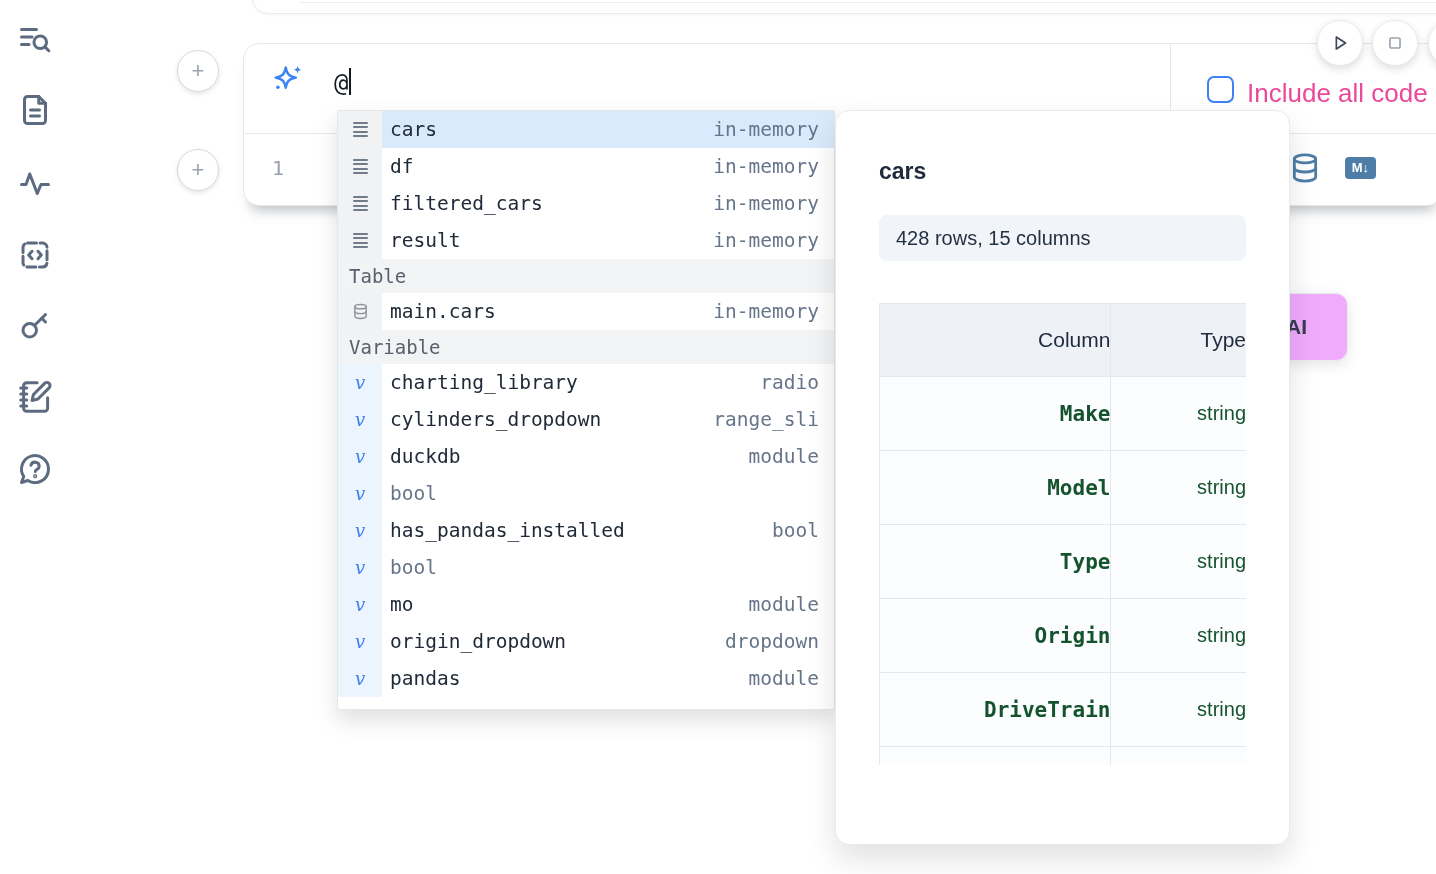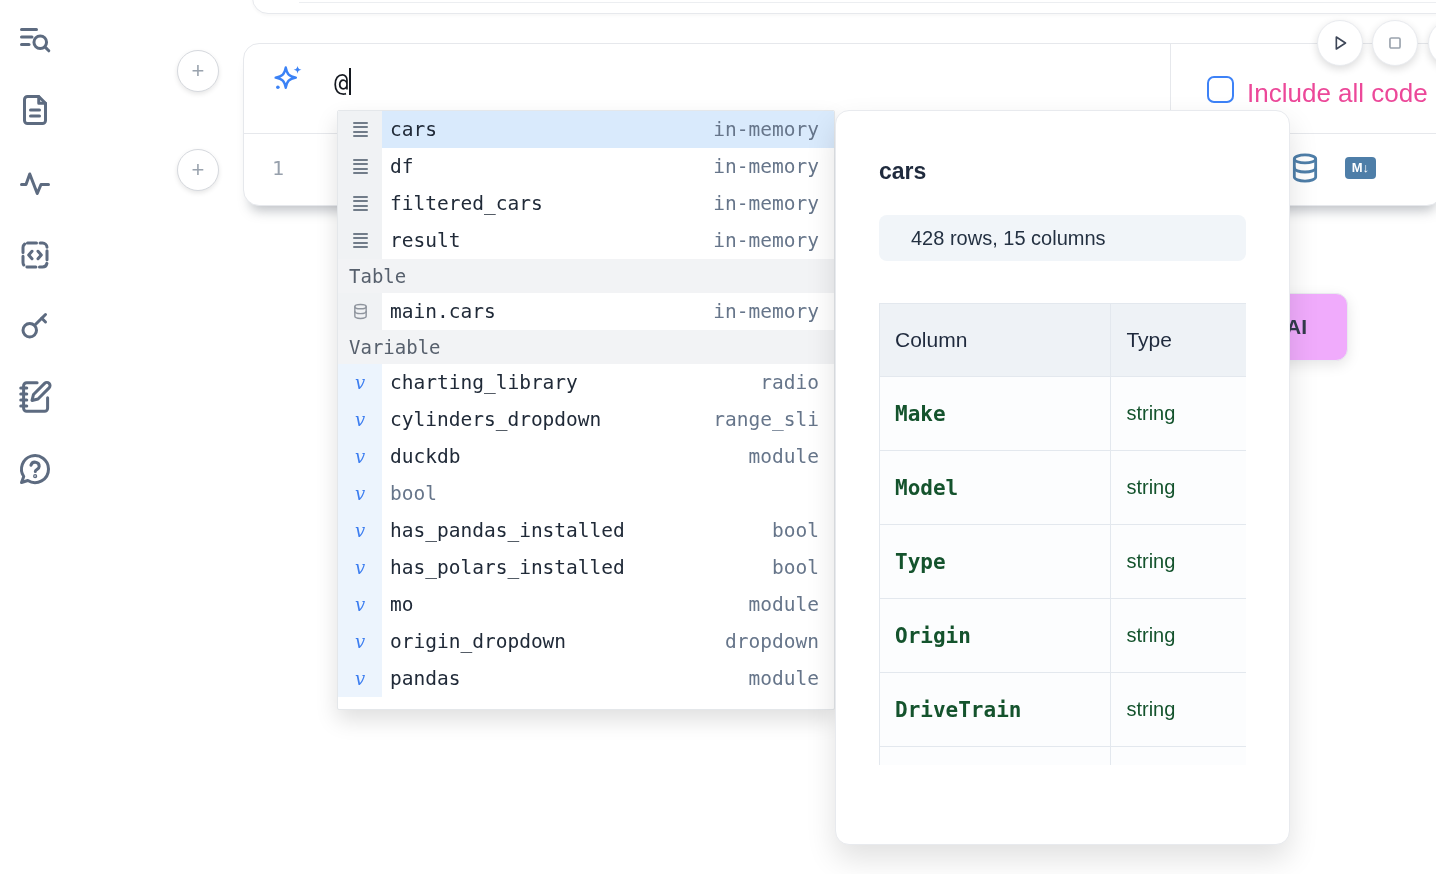--- a/index.html
+++ b/index.html
@@ -75,24 +75,24 @@
   .ic-rows span { width:15px; height:2px; background:#717c89; border-radius:1px; display:block; }
   .ic-db svg { width:17px; height:17px; display:block; }
 
   
   .panel { position:absolute; left:835px; top:110px; width:455px; height:735px; background:#fff;
            border:1px solid #e8eaee; border-radius:14px; z-index:5;
            box-shadow:0 14px 30px rgba(0,0,0,.12); padding:46px 43px 0 43px; overflow:hidden; }
   .panel-title { font-size:23px; font-weight:bold; color:#1f2a3d; line-height:28px; }
   .panel-source { margin-top:22px; font-size:19px; color:#6b7a90; line-height:24px; }
   .panel-pill { margin-top:30px; height:46px; background:#f1f5f9; border-radius:8px; font-size:20px;
-                color:#243142; line-height:46px; padding-left:32px; }
+                color:#243142; line-height:46px; padding-left:17px; }
   .schema-wrap { margin-top:42px; height:462px; overflow:hidden; }
   table.schema { border-collapse:collapse; width:368px; background:#fcfdfe; }
-  table.schema th, table.schema td { border:1px solid #e3e8ee; text-align:left; padding-left:15px; }
+  table.schema th, table.schema td { border:1px solid #e3e8ee; text-align:right; padding-left:15px; }
   table.schema th { height:73px; background:#eef2f6; font-size:21px; font-weight:normal; color:#1f2a3d; }
   table.schema td { height:74px; }
   td.col-name { width:232px; font-family:"DejaVu Sans Mono", monospace; font-size:21px; color:#14532d;font-weight:bold; }
   td.col-type { width:136px; font-size:20px; color:#14532d; }
 
   
   .ai-button { position:absolute; left:1224px; top:293px; width:124px; height:68px; background:#f0abfc;
                border:1px solid #e9ebef; border-radius:12px; z-index:4;
                box-shadow:0 4px 14px rgba(0,0,0,.10); cursor:pointer; }
   .ai-button .frag { position:absolute; left:50px; top:24px; width:3px; height:21px; background:#333b4b; }
@@ -336,21 +336,20 @@
       <span class="ac-label">has_pandas_installed</span>
       <span class="ac-type">bool</span>
     </div>
   </div>
     <div class="ac-item gutter-blue icon-variable-icon">
     <div class="ac-gutter">
 
       <div class="ic ic-var">v</div>
     </div>
     <div class="ac-main">
-      <span class="ac-label">has_polars_installed</span>
       <span class="ac-type">bool</span>
     </div>
   </div>
     <div class="ac-item gutter-blue icon-variable-icon">
     <div class="ac-gutter">
 
       <div class="ic ic-var">v</div>
     </div>
     <div class="ac-main">
       <span class="ac-label">mo</span>

